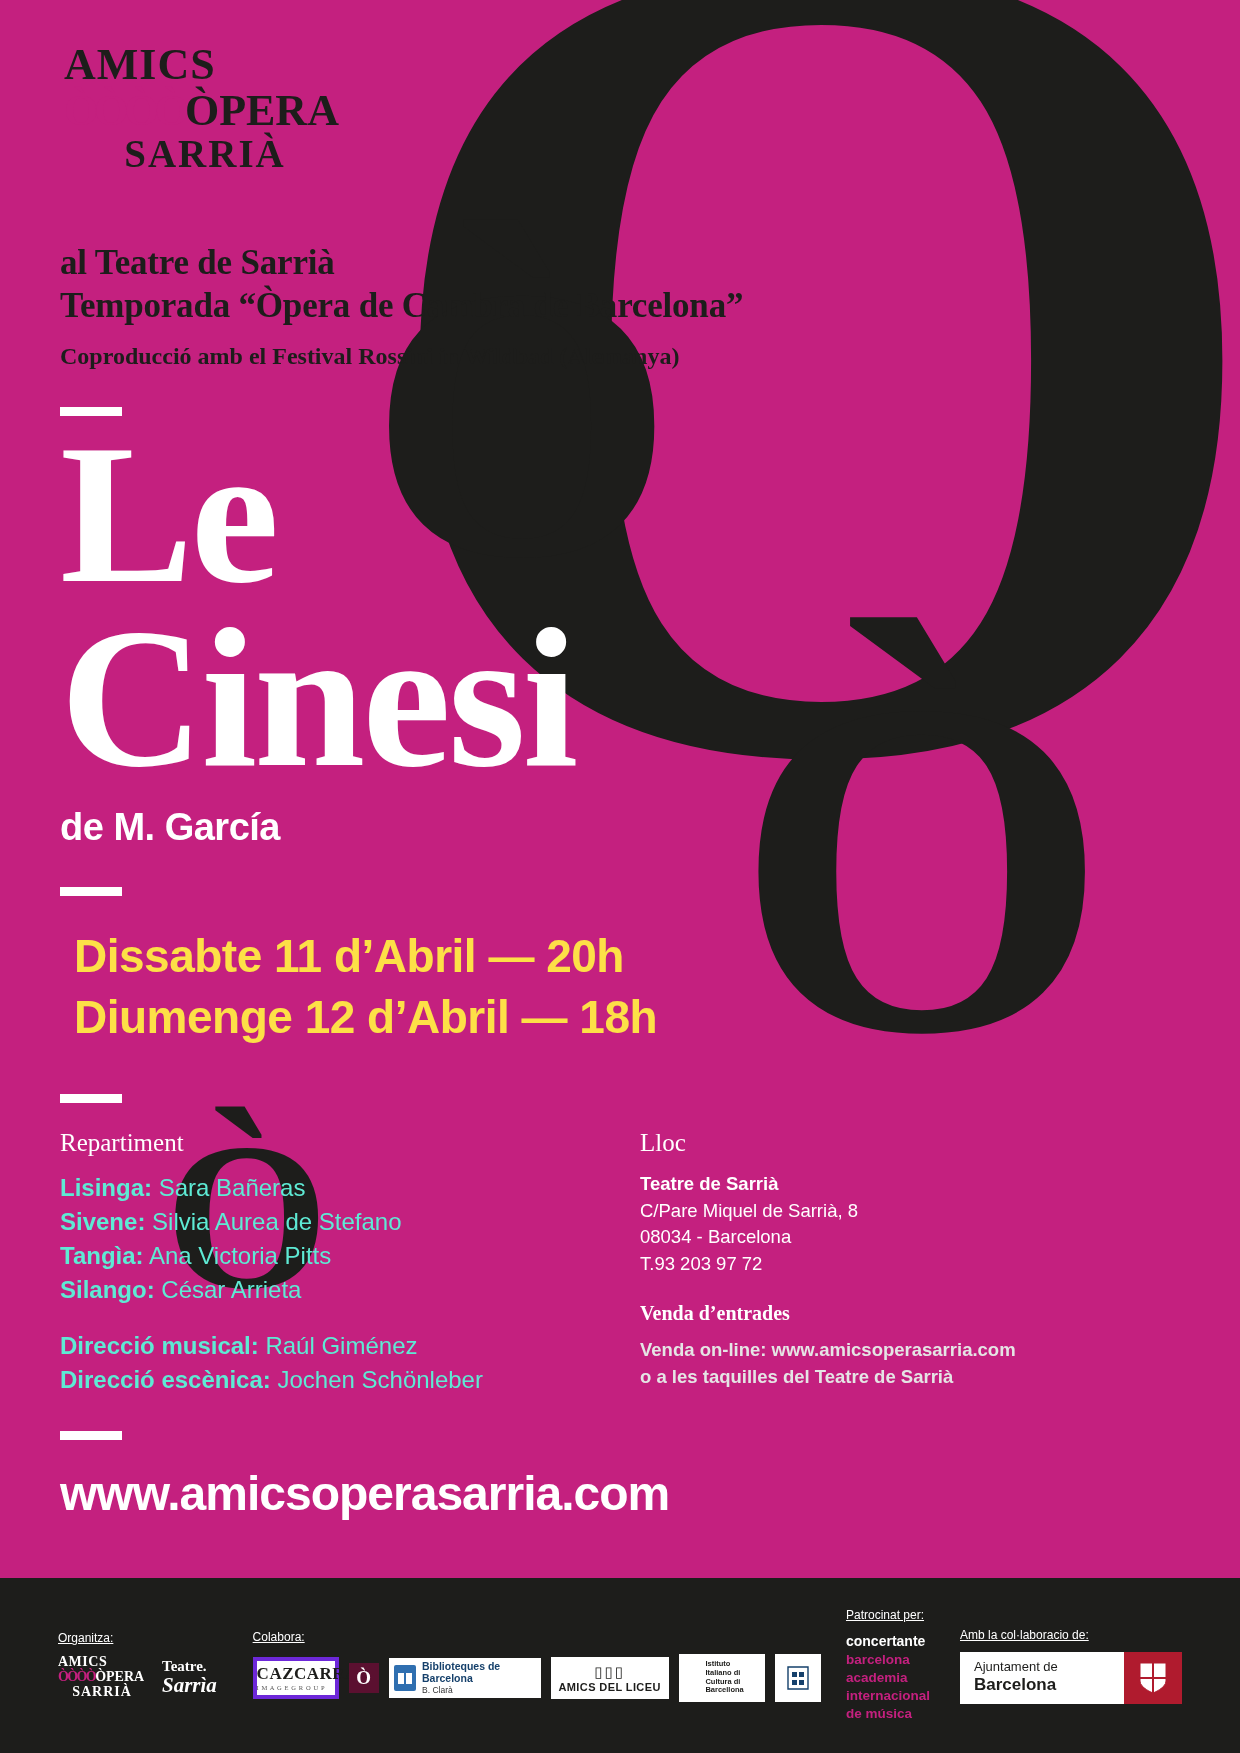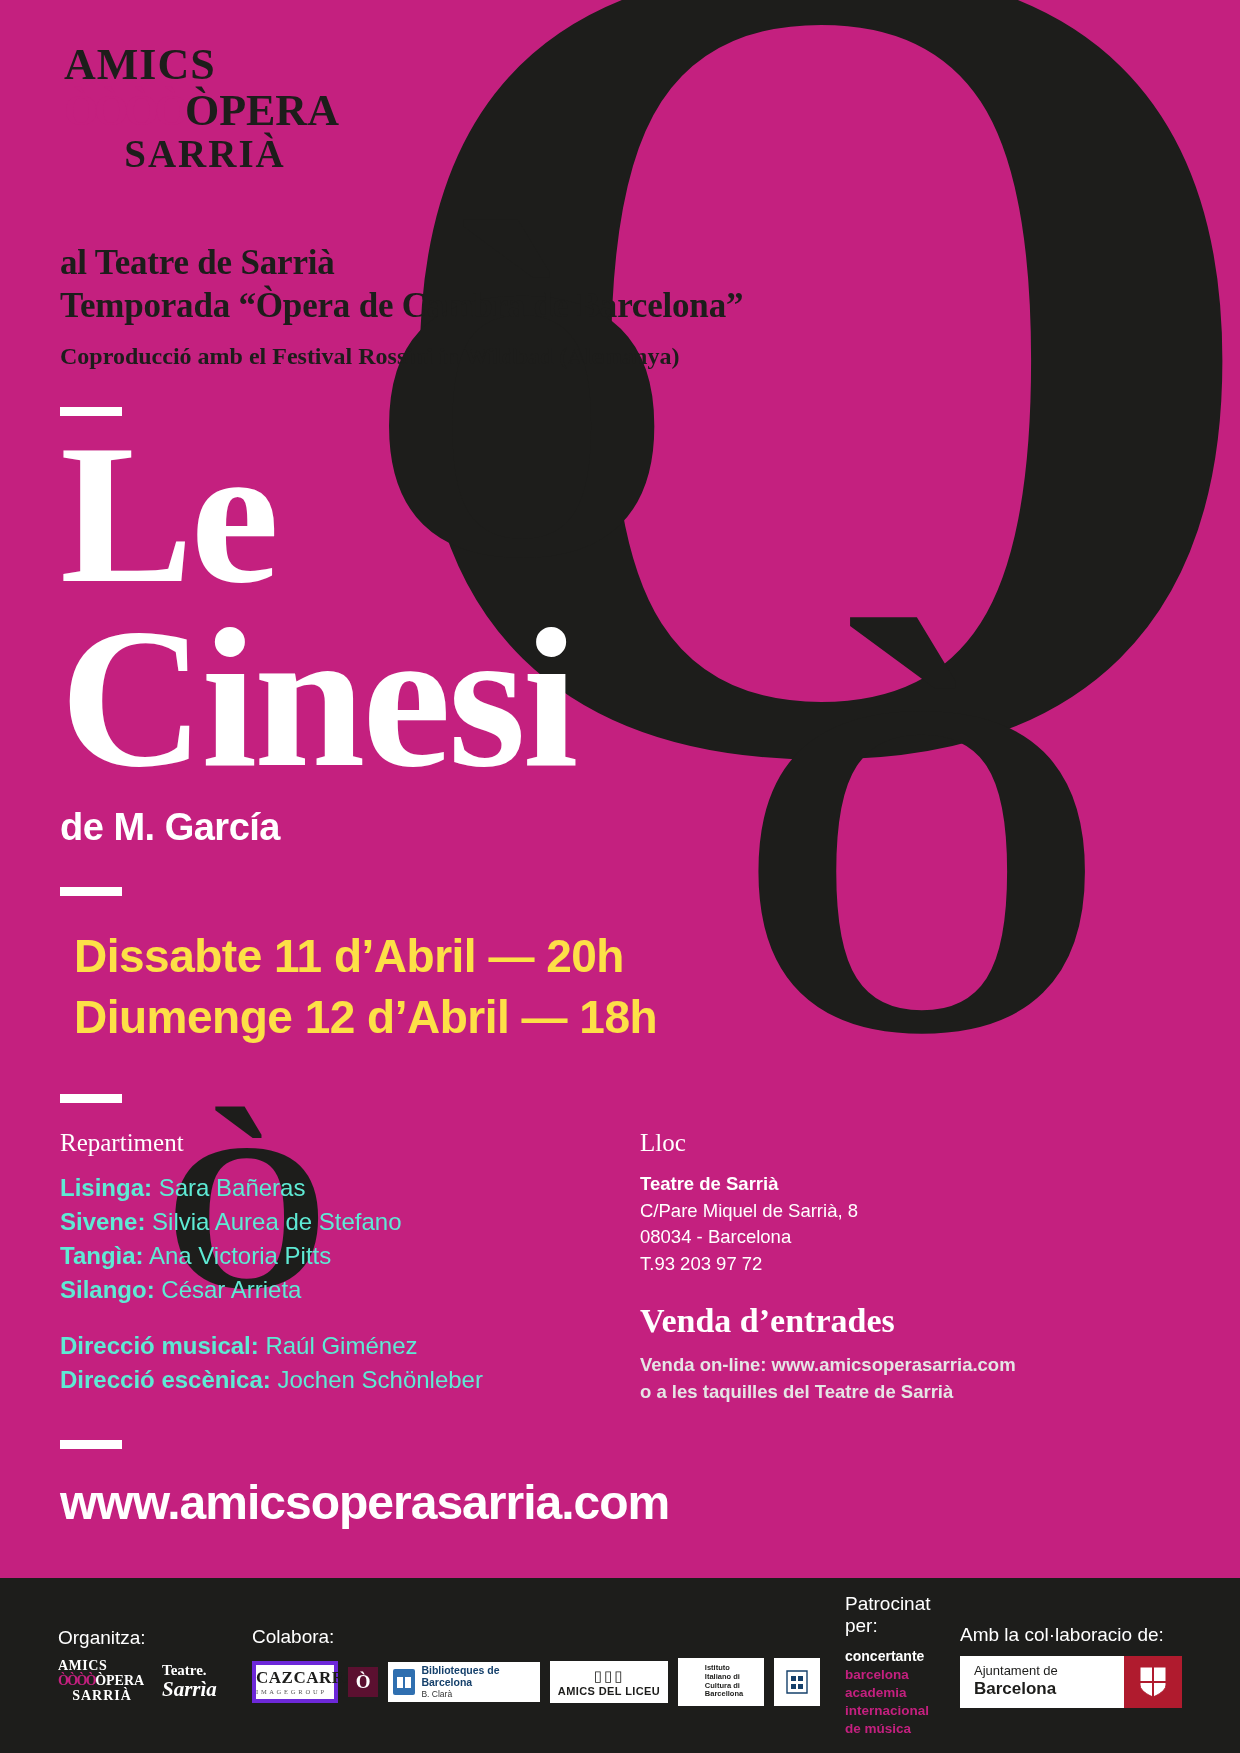--- a/index.html
+++ b/index.html
@@ -151,21 +151,21 @@
     color: #5eead4;
     font-size: 24px;
     line-height: 1.42;
   }
   .c-line b { font-weight: 700; }
   .c-block { margin-top: 22px; }
   .c-head2 {
     color: #ffffff;
     font-family: "Liberation Serif", serif;
     font-weight: 700;
-    font-size: 34px;
+    font-size: 20px;
     margin-top: 24px;
     margin-bottom: 12px;
   }
   .c-plain {
     color: #e5e5e5;
     font-size: 18.5px;
     line-height: 1.45;
     font-weight: 700;
   }
   .c-venue {
@@ -194,23 +194,24 @@
     background: #1d1d1b;
     z-index: 3;
     display: flex;
     align-items: center;
     padding: 0 58px;
     box-sizing: border-box;
     color: #ffffff;
   }
   .f-group { display: flex; flex-direction: column; }
   .f-label {
-    font-size: 19px;
+    font-size: 12px;
     color: #ffffff;
     margin-bottom: 10px;
+    text-decoration: underline;
   }
   .f-row { display: flex; align-items: center; gap: 10px; }
 
   .mini-logo {
     font-family: "Liberation Serif", serif;
     font-weight: 700;
     color: #ffffff;
     line-height: 1.05;
     width: 88px;
     text-align: center;

